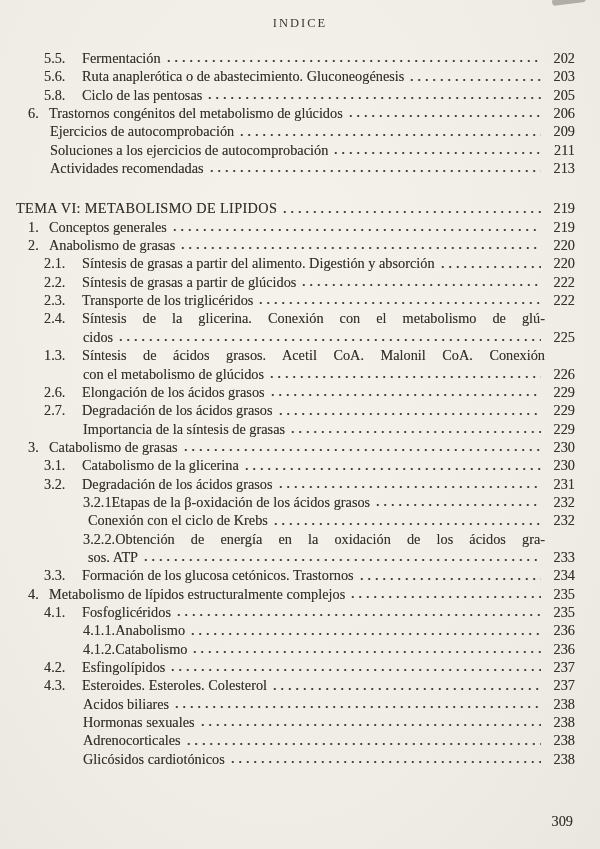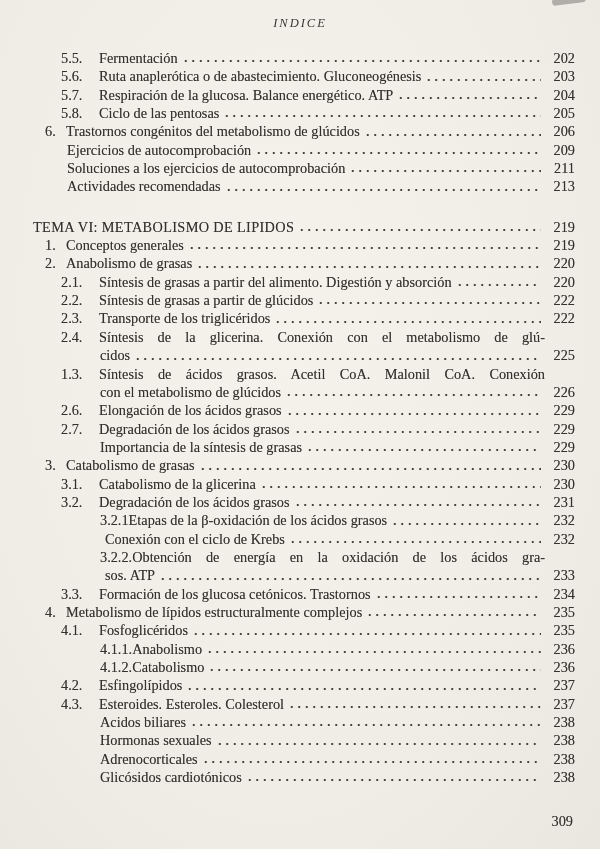--- a/index.html
+++ b/index.html
@@ -27,23 +27,22 @@
     opacity: 0.5;
     border-radius: 4px;
     transform: rotate(-7deg);
   }
   .header {
     padding-top: 16px;
     text-align: center;
     font-size: 12.5px;
     letter-spacing: 2px;
     color: #3b3833;
-    font-style: italic;
-  }
-  .toc { padding: 18px 25px 0 33px; }
+  }
+  .toc { padding: 18px 25px 0 16px; }
   .toc-line {
     display: flex;
     align-items: baseline;
     line-height: 18.35px;
     font-size: 14.3px;
     text-shadow: 0 0 0.4px rgba(52,49,44,0.45);
   }
   .num { display: inline-block; white-space: pre; }
   .l1  { margin-left: 12px; }  .l1 .num  { min-width: 21px; }
   .l1t { margin-left: 34px; }
@@ -91,26 +90,20 @@
     <span class="leader"></span>
     <span class="pg">202</span>
   </div>
       <div class="toc-line l2">
     <span class="num">5.6.</span>
     <span class="txt">Ruta anaplerótica o de abastecimiento. Gluconeogénesis</span>
     <span class="leader"></span>
     <span class="pg">203</span>
   </div>
       <div class="toc-line l2">
-    <span class="num">5.7.</span>
-    <span class="txt">Respiración de la glucosa. Balance energético. ATP</span>
-    <span class="leader"></span>
-    <span class="pg">204</span>
-  </div>
-      <div class="toc-line l2">
     <span class="num">5.8.</span>
     <span class="txt">Ciclo de las pentosas</span>
     <span class="leader"></span>
     <span class="pg">205</span>
   </div>
       <div class="toc-line l1">
     <span class="num">6.</span>
     <span class="txt">Trastornos congénitos del metabolismo de glúcidos</span>
     <span class="leader"></span>
     <span class="pg">206</span>

